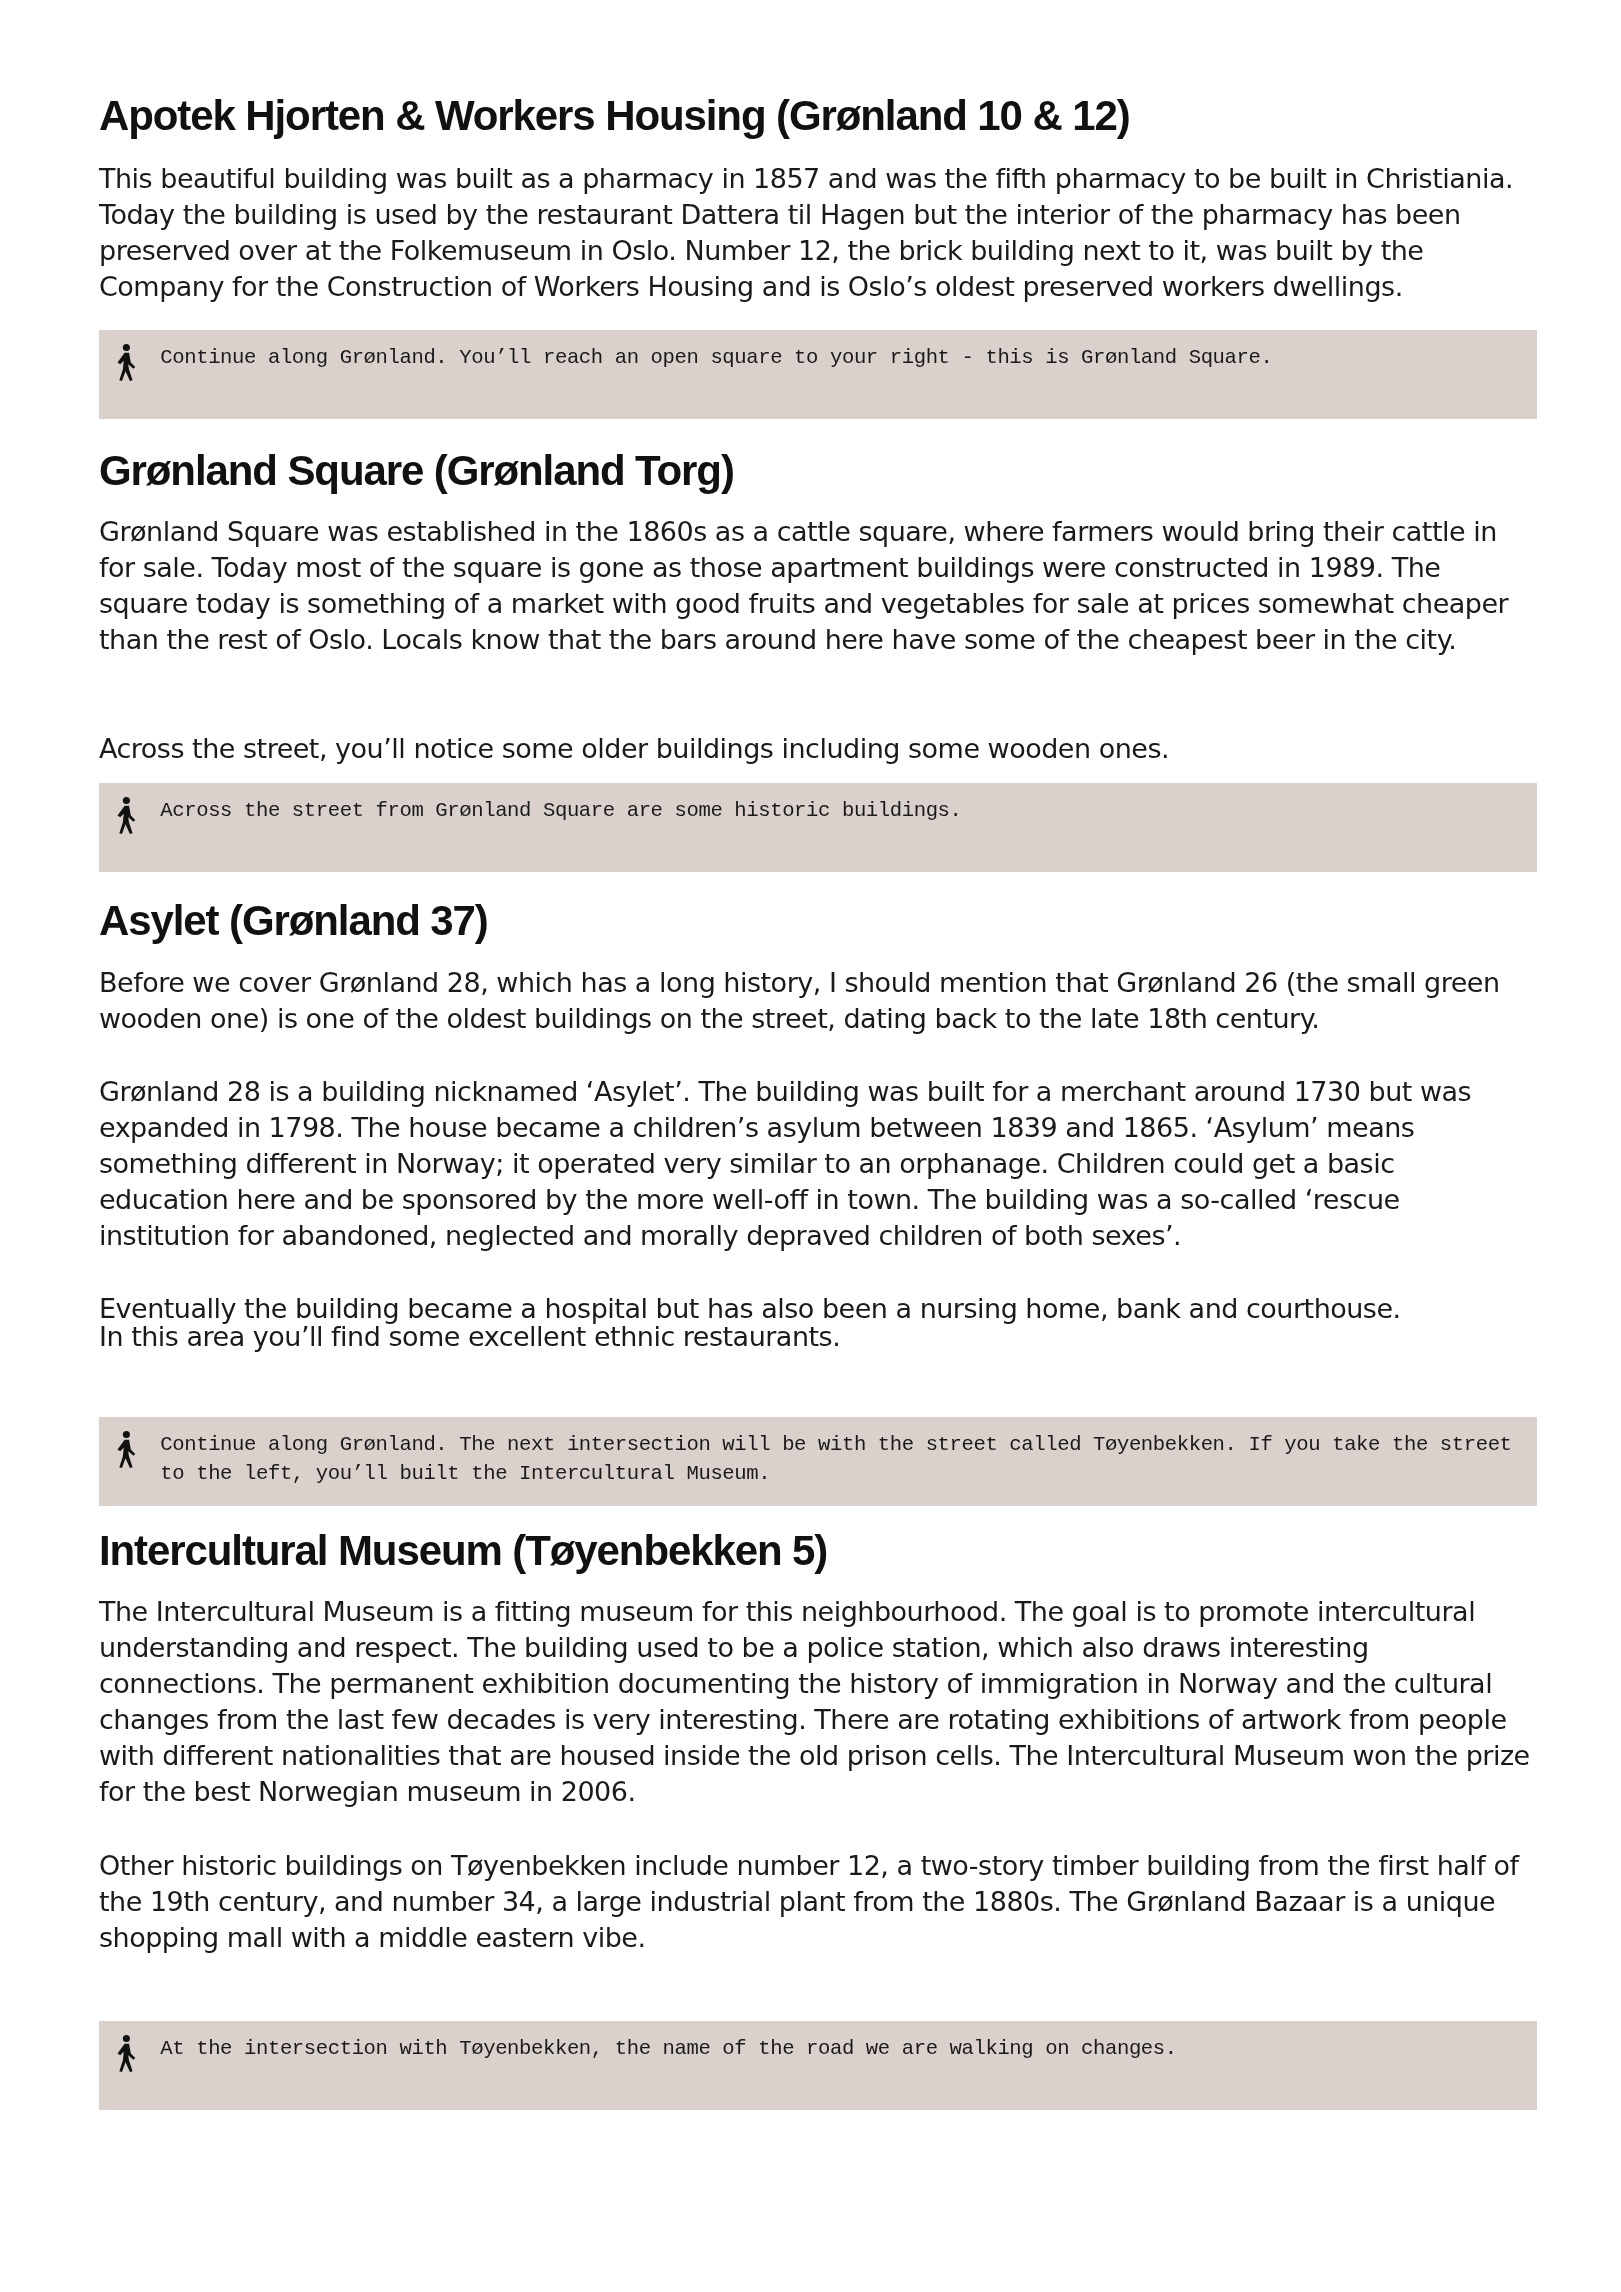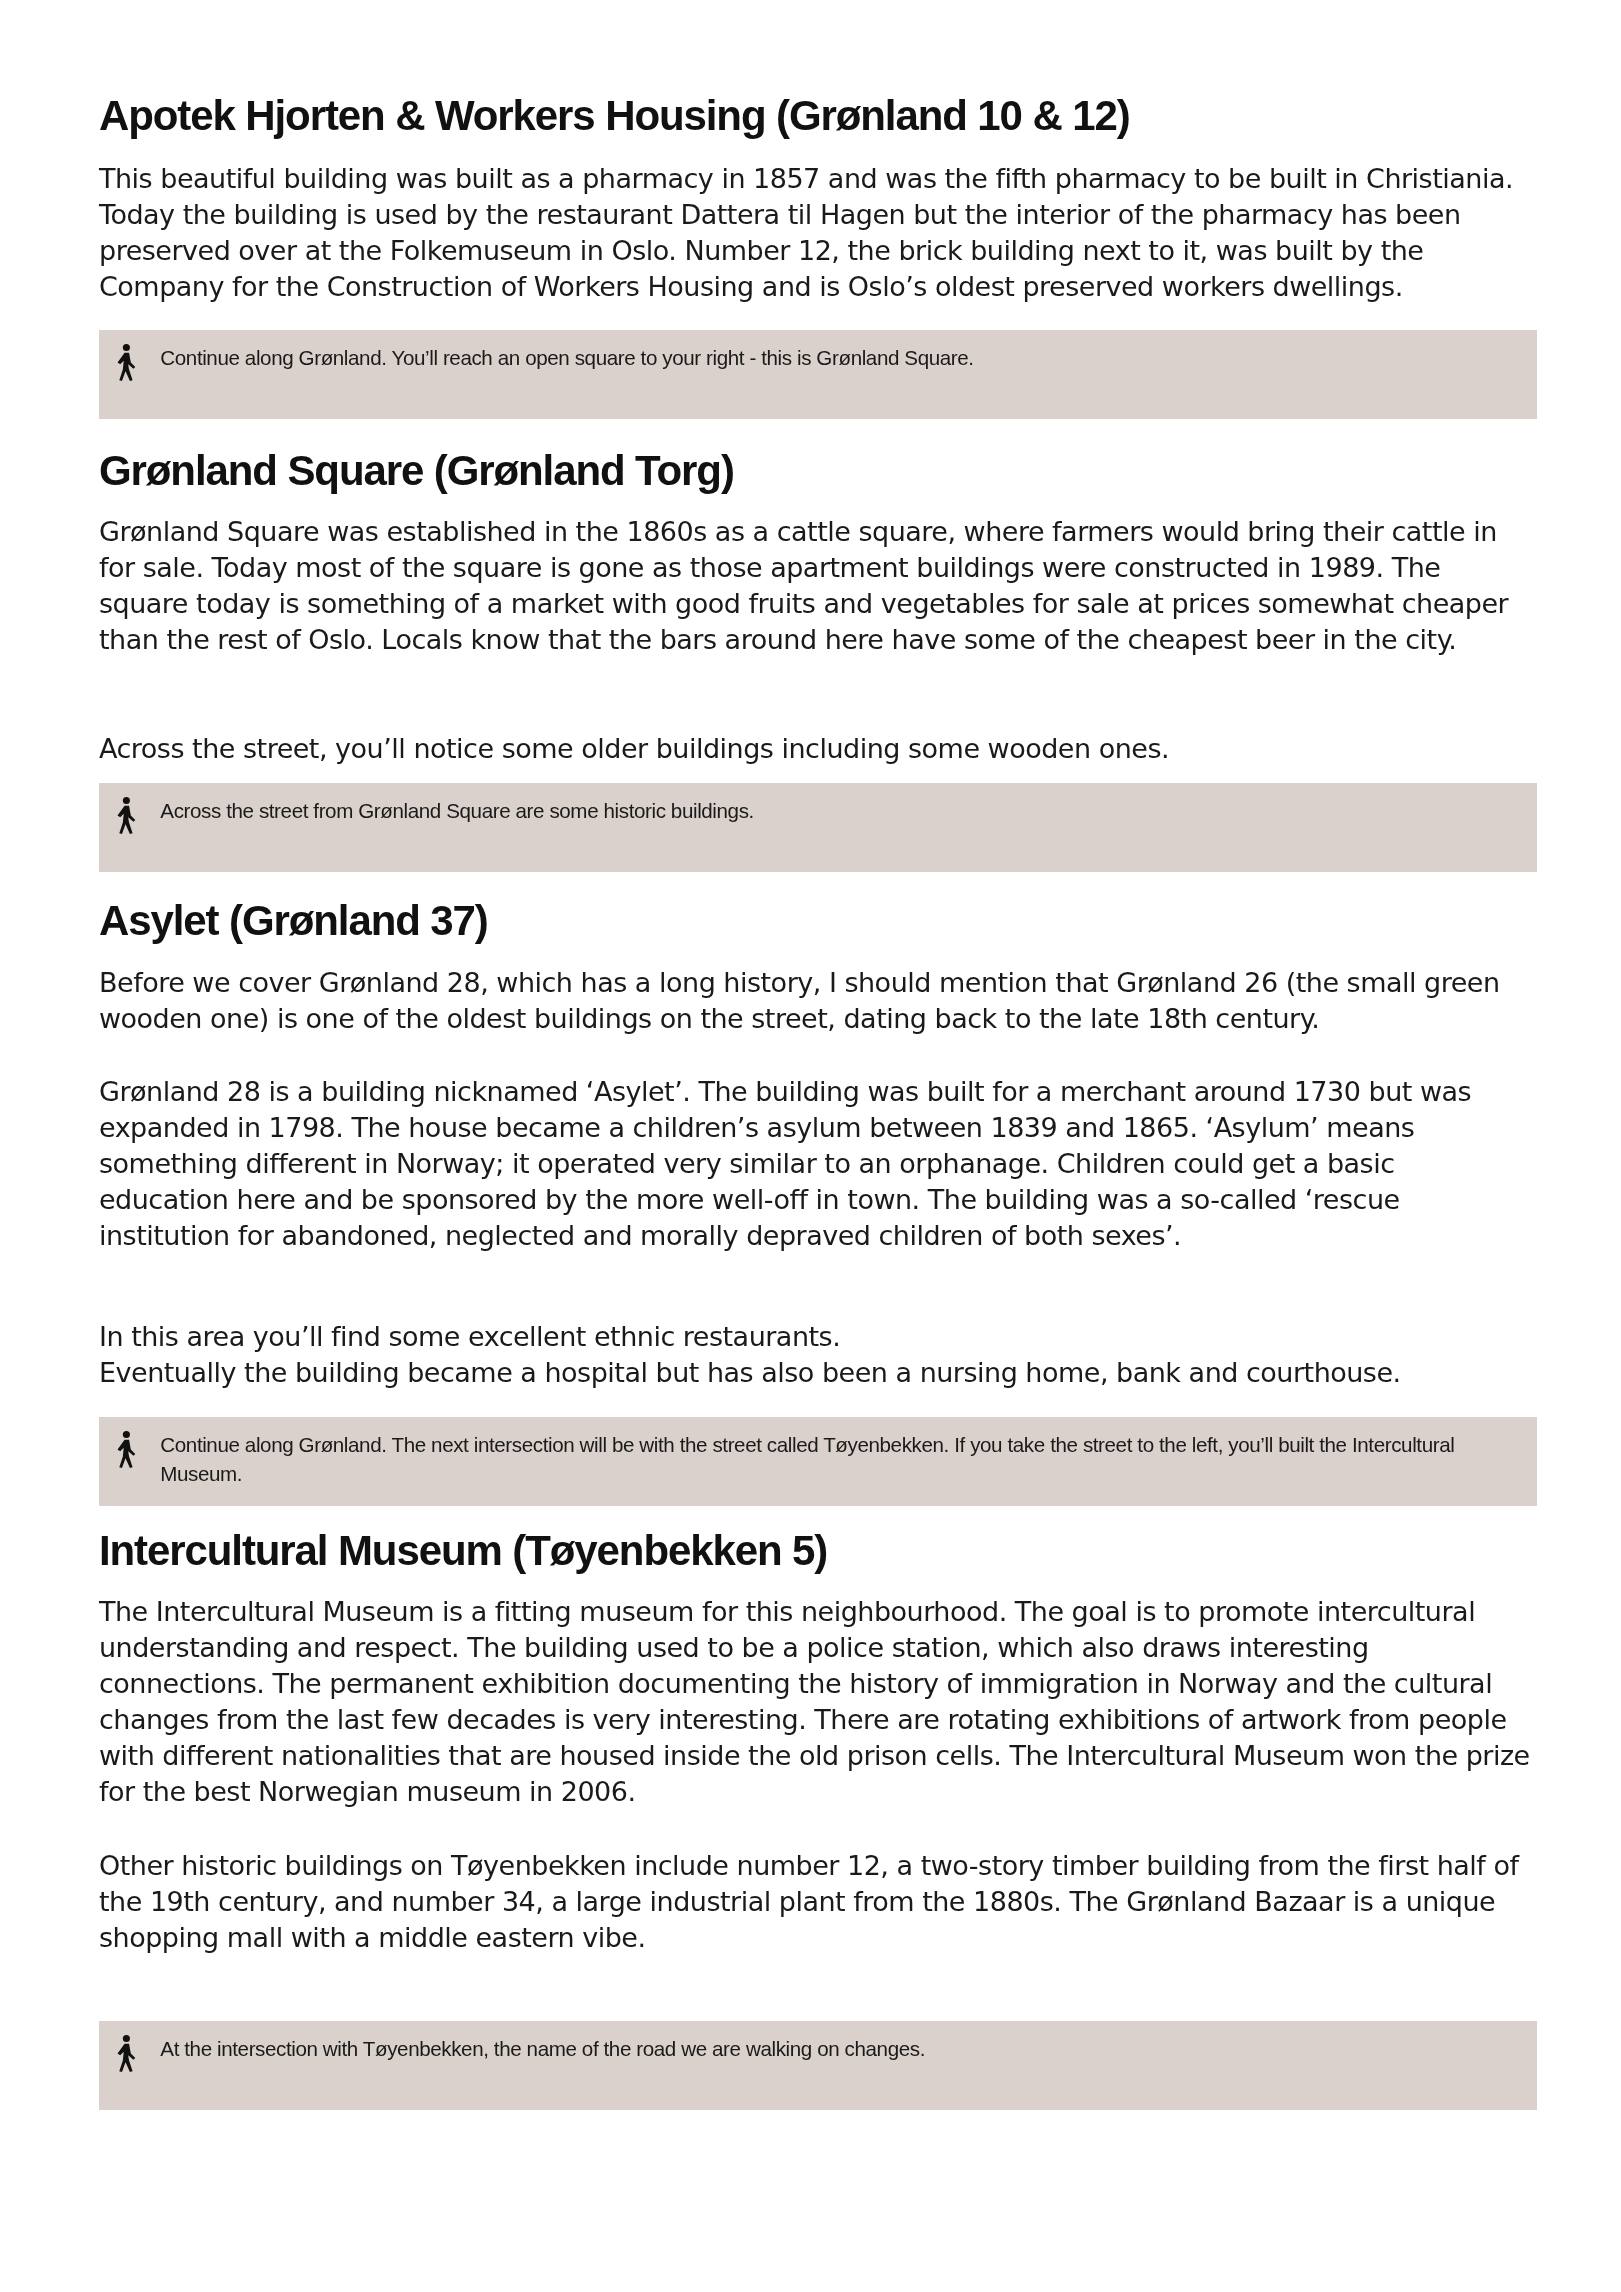--- a/index.html
+++ b/index.html
@@ -18,21 +18,21 @@
     margin: 0; color: #1a1a1a;
   }
   .note {
     position: absolute; left: 0; width: 1438px;
     background: #dad1cc;
     box-sizing: border-box; padding: 12.5px 18px 0 14.3px;
   }
   .note .walk { position: absolute; left: 14.3px; top: 12.5px; width: 25px; height: 39px; }
   .note .note-text {
     margin-left: 47px;
-    font-family: Liberation Sans, sans-serif;
+    font-family: Liberation Mono, monospace;
     font-size: 20.6px; line-height: 29px; letter-spacing: -0.4px; color: #1a1a1a;
   }
 </style>
 </head>
 <body>
 
 <div class="page">
 
   <h1 class="heading" style="top:91px">Apotek Hjorten &amp; Workers Housing (Grønland 10 &amp; 12)</h1>
   <p class="para" style="top:161px">This beautiful building was built as a pharmacy in 1857 and was the fifth pharmacy to be built in Christiania. Today the building is used by the restaurant Dattera til Hagen but the interior of the pharmacy has been preserved over at the Folkemuseum in Oslo. Number 12, the brick building next to it, was built by the Company for the Construction of Workers Housing and is Oslo’s oldest preserved workers dwellings.</p>
@@ -51,21 +51,21 @@
     <svg class="walk" viewBox="0 0 28 44">
       <circle cx="15" cy="5" r="4" fill="#111"></circle>
       <path d="M13 11 L18 11 L20 22 L25 27 L23 29 L17 24 L18 30 L22 42 L19 43 L14 32 L10 43 L7 42 L11 30 L12 20 L8 24 L5 22 Z" fill="#111"></path>
     </svg>
     <div class="note-text">Across the street from Grønland Square are some historic buildings.</div>
   </div>
 
   <h1 class="heading" style="top:896px">Asylet (Grønland 37)</h1>
   <p class="para" style="top:965px">Before we cover Grønland 28, which has a long history, I should mention that Grønland 26 (the small green wooden one) is one of the oldest buildings on the street, dating back to the late 18th century.</p>
   <p class="para" style="top:1074px">Grønland 28 is a building nicknamed ‘Asylet’. The building was built for a merchant around 1730 but was expanded in 1798. The house became a children’s asylum between 1839 and 1865. ‘Asylum’ means something different in Norway; it operated very similar to an orphanage. Children could get a basic education here and be sponsored by the more well-off in town. The building was a so-called ‘rescue institution for abandoned, neglected and morally depraved children of both sexes’.</p>
-  <p class="para" style="top:1355px">Eventually the building became a hospital but has also been a nursing home, bank and courthouse.</p>
+  <p class="para" style="top:1291px">Eventually the building became a hospital but has also been a nursing home, bank and courthouse.</p>
   <p class="para" style="top:1319px">In this area you’ll find some excellent ethnic restaurants.</p>
   <div class="note" style="top:1417px;height:89px">
     <svg class="walk" viewBox="0 0 28 44">
       <circle cx="15" cy="5" r="4" fill="#111"></circle>
       <path d="M13 11 L18 11 L20 22 L25 27 L23 29 L17 24 L18 30 L22 42 L19 43 L14 32 L10 43 L7 42 L11 30 L12 20 L8 24 L5 22 Z" fill="#111"></path>
     </svg>
     <div class="note-text">Continue along Grønland. The next intersection will be with the street called Tøyenbekken. If you take the street to the left, you’ll built the Intercultural Museum.</div>
   </div>
 
   <h1 class="heading" style="top:1526px">Intercultural Museum (Tøyenbekken 5)</h1>

